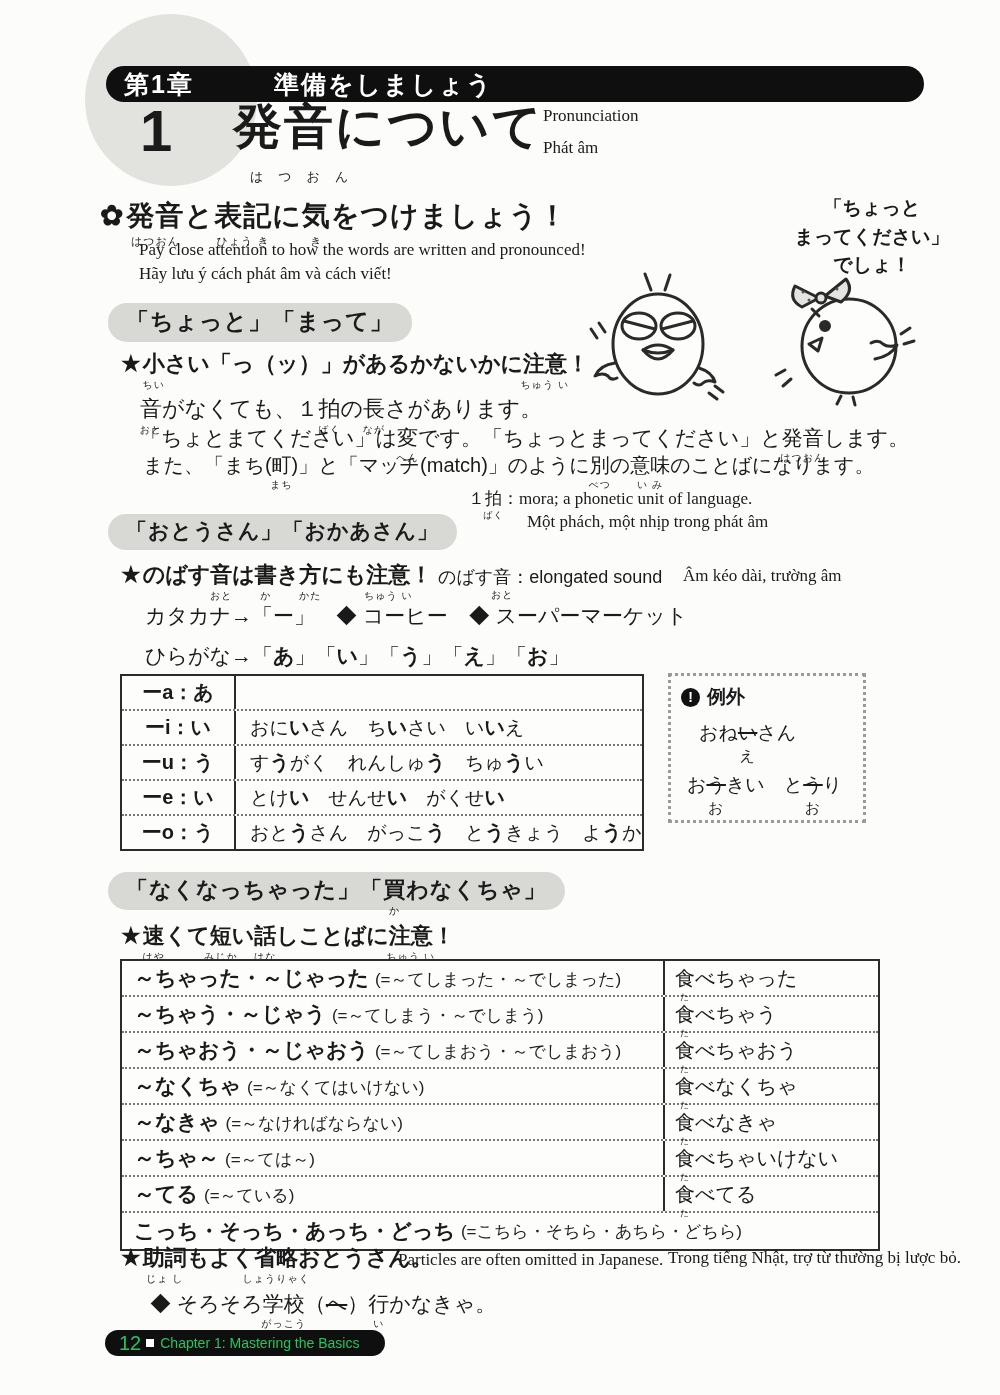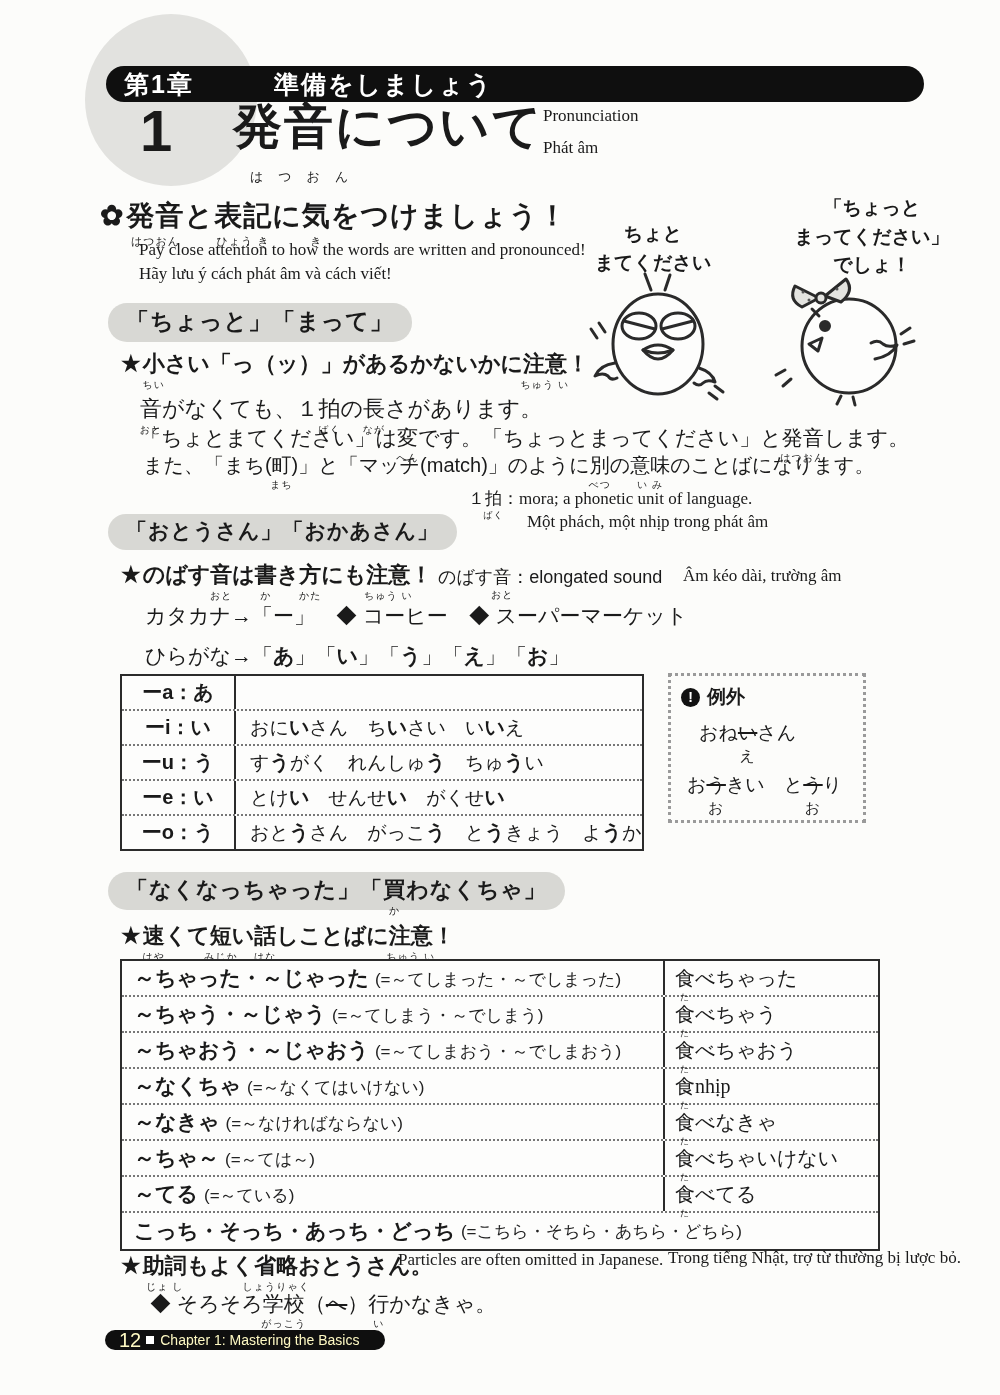--- a/index.html
+++ b/index.html
@@ -92,28 +92,28 @@
   .d-row + .d-row{border-top:2px dotted #777;}
   .d-left{flex:1;padding-left:12px;white-space:nowrap;}
   .d-main{font-weight:bold;font-size:21px;}
   .d-paren{font-size:17px;margin-left:6px;color:#222;}
   .d-right{width:203px;border-left:2px solid #2b2b2b;align-self:stretch;display:flex;
            align-items:center;padding-left:10px;font-size:20px;font-family:"Liberation Serif",serif;}
   .d-right .rt{font-size:9px;}
   .d-lastrow{height:36px;display:flex;align-items:center;border-top:2px dotted #777;padding-left:12px;}
 
   
-  .e-star{left:121px;top:1243px;font-size:22px;margin-top:8px;}
+  .e-star{left:121px;top:1243px;font-size:22px;}
   .e-en{left:398px;top:1250px;font-size:17px;}
   .e-vi{left:668px;top:1248px;font-size:17px;}
   .e-example{left:150px;top:1290px;font-size:21px;}
 
   
-  .footer-bar{left:105px;top:1330px;width:280px;height:20px;background:#0f0f0f;border-radius:15px;
-              color:#fef9c3;display:flex;align-items:center;padding-left:14px;box-sizing:border-box;}
+  .footer-bar{left:105px;top:1330px;width:280px;height:26px;background:#0f0f0f;border-radius:15px;
+              color:#22c55e;display:flex;align-items:center;padding-left:14px;box-sizing:border-box;}
   .footer-page{font-size:20px;}
   .footer-sq{width:8px;height:8px;background:#fff;margin:0 6px 0 5px;}
   .footer-label{font-size:14px;}
 </style>
 </head>
 <body>
 
 <div class="page">
 
   <div class="abs hdr-circle"></div>
@@ -126,24 +126,20 @@
   <div class="abs lesson-title-furi">はつおん</div>
   <div class="abs title-en serif">Pronunciation</div>
   <div class="abs title-vi serif">Phát âm</div>
 
   <div class="abs a-heading">
     <span class="flower">✿</span><span><span class="seg"><span class="base">発音</span><span class="rt">はつおん</span></span><span class="seg"><span class="base">と</span></span><span class="seg"><span class="base">表記</span><span class="rt">ひょう き</span></span><span class="seg"><span class="base">に</span></span><span class="seg"><span class="base">気</span><span class="rt">き</span></span><span class="seg"><span class="base">をつけましょう！</span></span></span>
   </div>
   <div class="abs a-en serif">Pay close attention to how the words are written and pronounced!</div>
   <div class="abs a-vi serif">Hãy lưu ý cách phát âm và cách viết!</div>
 
-  <div class="abs speech speech-left">
-    <div>ちょと</div>
-    <div>まてください</div>
-  </div>
   <div class="abs speech speech-right">
     <div>「ちょっと</div>
     <div>まってください」</div>
     <div>でしょ！</div>
   </div>
   <svg class="abs" style="left:585px;top:268px;" width="152" height="138" viewBox="0 0 152 138">
     <g class="chick">
       <path d="M66 22 L60 6"></path>
         <path d="M80 22 L85 7"></path>
       <ellipse cx="73" cy="76" rx="45" ry="50" fill="#fdfdfc"></ellipse>
@@ -265,21 +261,21 @@
           <span class="seg"><span class="base">食</span><span class="rt">た</span></span>
           <span class="seg"><span class="base">べちゃおう</span></span>
         </div>
     </div>
     <div class="d-row">
       <div class="d-left">
         <span class="d-main">～なくちゃ</span><span class="d-paren">(=～なくてはいけない)</span>
       </div>
       <div class="d-right">
           <span class="seg"><span class="base">食</span><span class="rt">た</span></span>
-          <span class="seg"><span class="base">nhịp</span></span>
+          <span class="seg"><span class="base">べなくちゃ</span></span>
         </div>
     </div>
     <div class="d-row">
       <div class="d-left">
         <span class="d-main">～なきゃ</span><span class="d-paren">(=～なければならない)</span>
       </div>
       <div class="d-right">
           <span class="seg"><span class="base">食</span><span class="rt">た</span></span>
           <span class="seg"><span class="base">べなきゃ</span></span>
         </div>

